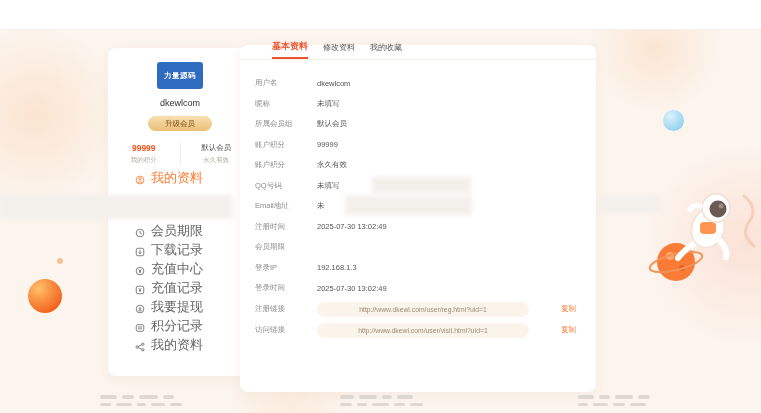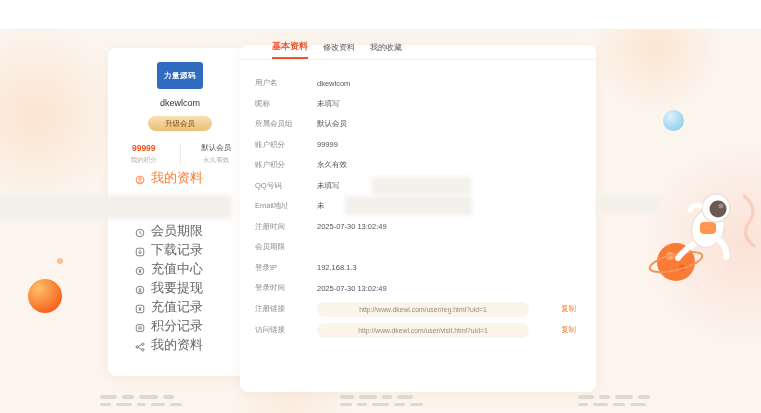--- a/index.html
+++ b/index.html
@@ -219,34 +219,34 @@
         <svg viewBox="0 0 12 12" width="10" height="10" fill="none" stroke="currentColor" stroke-width="1">
           <circle cx="6" cy="6" r="4.6"></circle>
             <path d="M4.4 3.8 L6 6 L7.6 3.8 M6 6 V8.5 M4.6 6.9 H7.4"></path>
         </svg>
       </span>
       <span>充值中心</span>
     </div>
     <div class="mitem">
       <span class="mi">
         <svg viewBox="0 0 12 12" width="10" height="10" fill="none" stroke="currentColor" stroke-width="1">
+          <rect x="1.5" y="1.5" width="9" height="9" rx="2"></rect>
+            <path d="M4.5 3.9 L6 5.9 L7.5 3.9 M6 5.9 V8.2 M4.7 6.8 H7.3"></path>
+        </svg>
+      </span>
+      <span>充值记录</span>
+    </div>
+    <div class="mitem">
+      <span class="mi">
+        <svg viewBox="0 0 12 12" width="10" height="10" fill="none" stroke="currentColor" stroke-width="1">
           <circle cx="6" cy="6" r="4.6"></circle>
             <path d="M6 3.4 V6.6 M4.7 5.3 L6 6.8 L7.3 5.3 M4 8.2 H8"></path>
         </svg>
       </span>
       <span>我要提现</span>
-    </div>
-    <div class="mitem">
-      <span class="mi">
-        <svg viewBox="0 0 12 12" width="10" height="10" fill="none" stroke="currentColor" stroke-width="1">
-          <rect x="1.5" y="1.5" width="9" height="9" rx="2"></rect>
-            <path d="M4.5 3.9 L6 5.9 L7.5 3.9 M6 5.9 V8.2 M4.7 6.8 H7.3"></path>
-        </svg>
-      </span>
-      <span>充值记录</span>
     </div>
     <div class="mitem">
       <span class="mi">
         <svg viewBox="0 0 12 12" width="10" height="10" fill="none" stroke="currentColor" stroke-width="1">
           <rect x="1.5" y="2" width="9" height="8" rx="2"></rect>
             <path d="M3.5 4.8 H8.5 M3.5 7 H8.5"></path>
         </svg>
       </span>
       <span>积分记录</span>
     </div>

